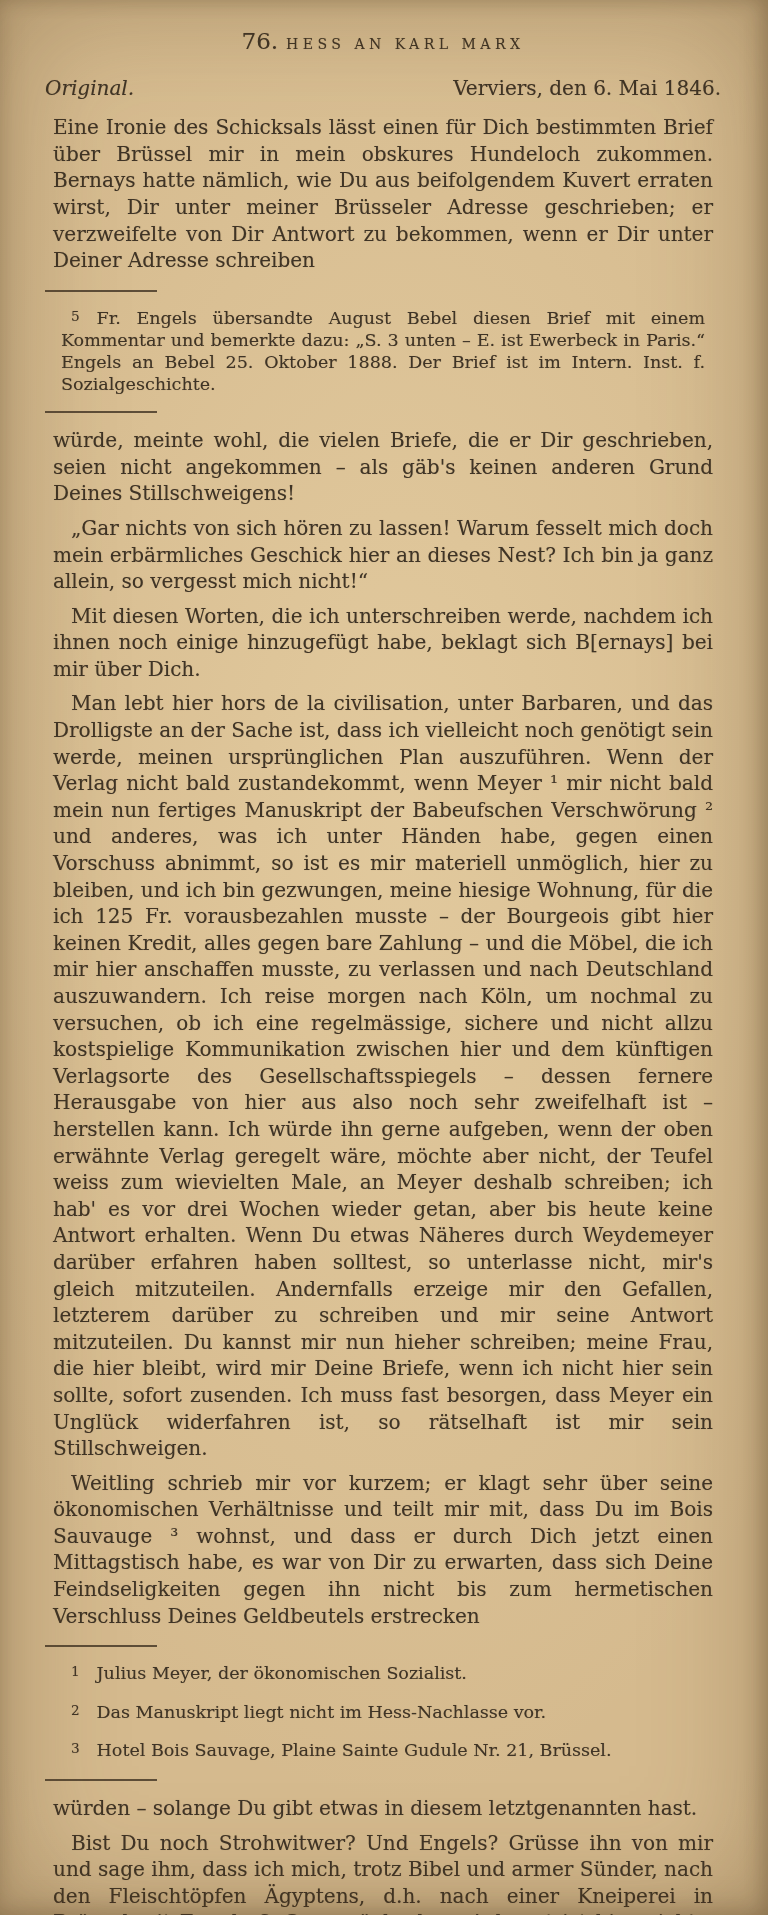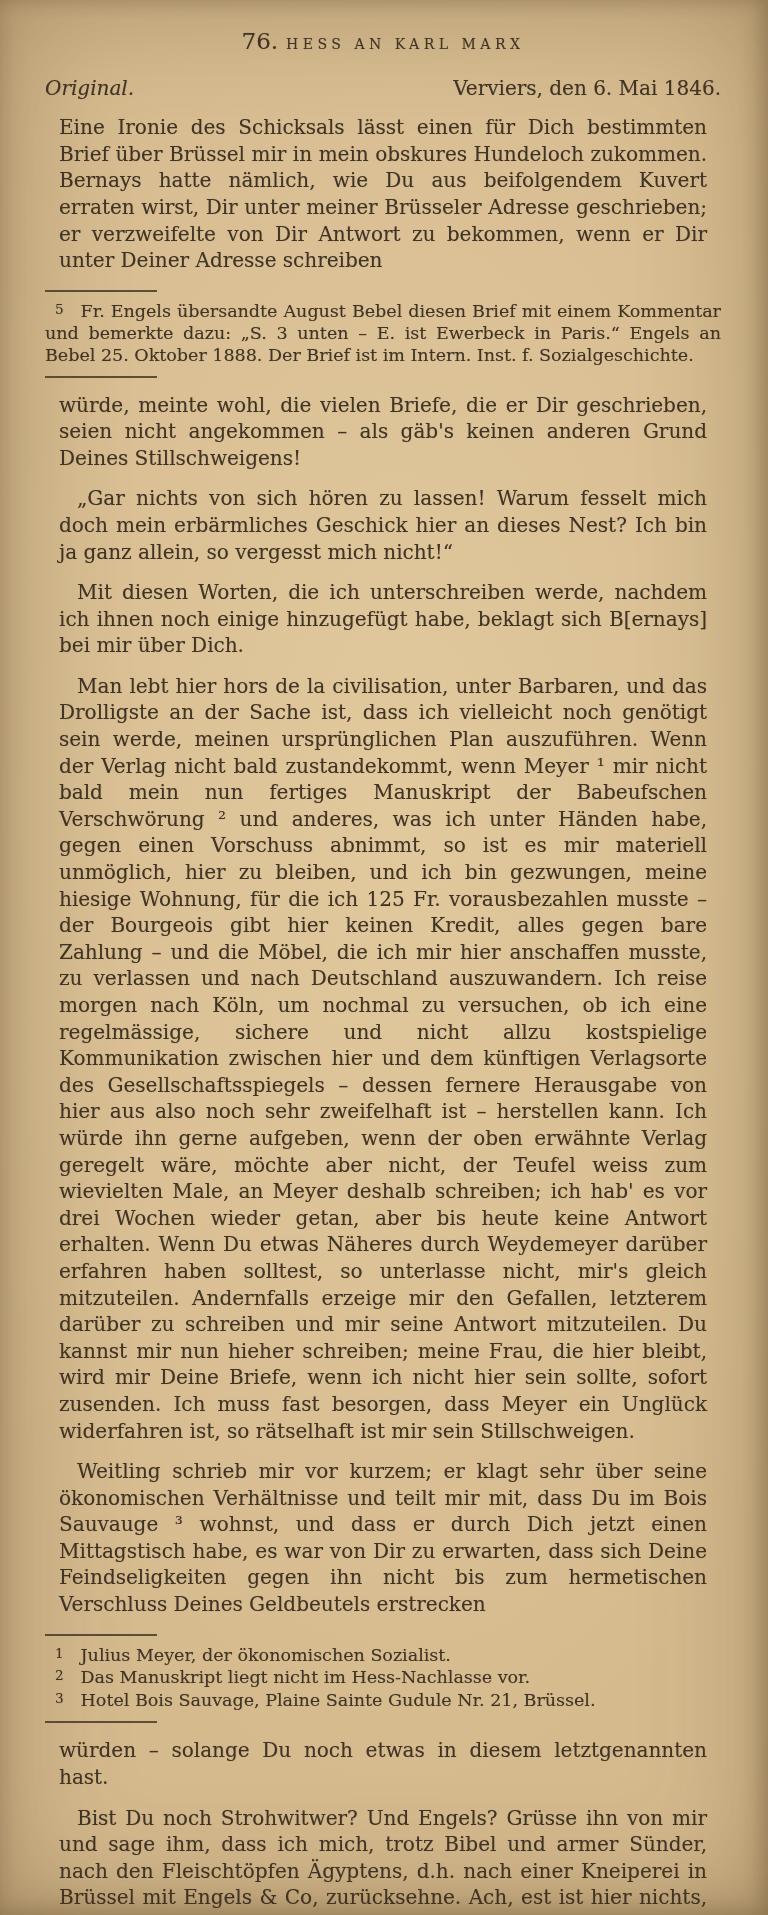--- a/index.html
+++ b/index.html
@@ -33,35 +33,35 @@
     font-size: 20px;
     line-height: 26.6px;
     text-shadow: 0.2px 0.3px 0.7px rgba(62,46,26,0.35);
   }
   .header { text-align: center; margin-top: 8px; white-space: nowrap; }
   .hnum  { font-size: 23px; }
   .htitle{ font-size: 14px; letter-spacing: 4.5px; margin-left: 8px; text-transform: uppercase; }
   .meta { display: flex; justify-content: space-between; align-items: center; margin-top: 17px; }
   .orig { font-style: italic; }
   .salutation { margin-top: 11px; padding-left: 86px; }
-  p.para { margin: 14px; text-align: justify; }
+  p.para { margin: 8px; text-align: justify; }
   p.para.first { margin-top: 13px; }
   .ind { text-indent: 18px; }
   .fnblock { margin: 16px 0 14px 0; }
   .rule {
     width: 112px; height: 0;
     border-top: 2px solid rgba(72,58,40,0.85);
     margin: 0 0 9px 0;
   }
   .rule.below { margin: 9px 0 0 0; }
   .fn {
     font-size: 17.5px;
     line-height: 21.6px;
     text-align: justify;
-    margin: 0;
+    margin: 16px;
   }
   .fnm {
     font-size: 13.5px;
     position: relative; top: -3px;
     padding-left: 10px; margin-right: 17px;
   }
   .signature { text-align: right; padding-right: 12px; margin-top: 4px; }
   .sc { font-variant: small-caps; letter-spacing: 0.5px; }
 </style>
 </head>
@@ -95,21 +95,21 @@
     <p class="para ind">Weitling schrieb mir vor kurzem; er klagt sehr über seine ökonomischen Verhältnisse und teilt mir mit, dass Du im Bois Sauvauge ³ wohnst, und dass er durch Dich jetzt einen Mittagstisch habe, es war von Dir zu erwarten, dass sich Deine Feindseligkeiten gegen ihn nicht bis zum hermetischen Verschluss Deines Geldbeutels erstrecken</p>
 
     <div class="fnblock">
       <div class="rule"></div>
       <div class="fn"><span class="fnm">1</span><span>Julius Meyer, der ökonomischen Sozialist.</span></div>
       <div class="fn"><span class="fnm">2</span><span>Das Manuskript liegt nicht im Hess-Nachlasse vor.</span></div>
       <div class="fn"><span class="fnm">3</span><span>Hotel Bois Sauvage, Plaine Sainte Gudule Nr. 21, Brüssel.</span></div>
       <div class="rule below"></div>
     </div>
 
-    <p class="para">würden – solange Du noch etwas in diesem letztgenannten hast.</p>
+    <p class="para">würden – solange Du gibt etwas in diesem letztgenannten hast.</p>
     <p class="para ind">Bist Du noch Strohwitwer? Und Engels? Grüsse ihn von mir und sage ihm, dass ich mich, trotz Bibel und armer Sünder, nach den Fleischtöpfen Ägyptens, d.h. nach einer Kneiperei in Brüssel mit Engels &amp; Co, zurücksehne. Ach, est ist hier nichts, was das Herz erfrischt: schlechtes Bier, teures Fleisch, schmutzige Bourgeois, ein vettelhaftes, kriechendes Proletariat.</p>
     <p class="para ind">Kannst Du mir den Dezamy ⁴ noch nicht schicken?</p>
 
     <div class="signature">
       <div><span>Dein </span><span class="sc">Hess.</span></div>
 
     </div>
 
   </div>
 </div>

